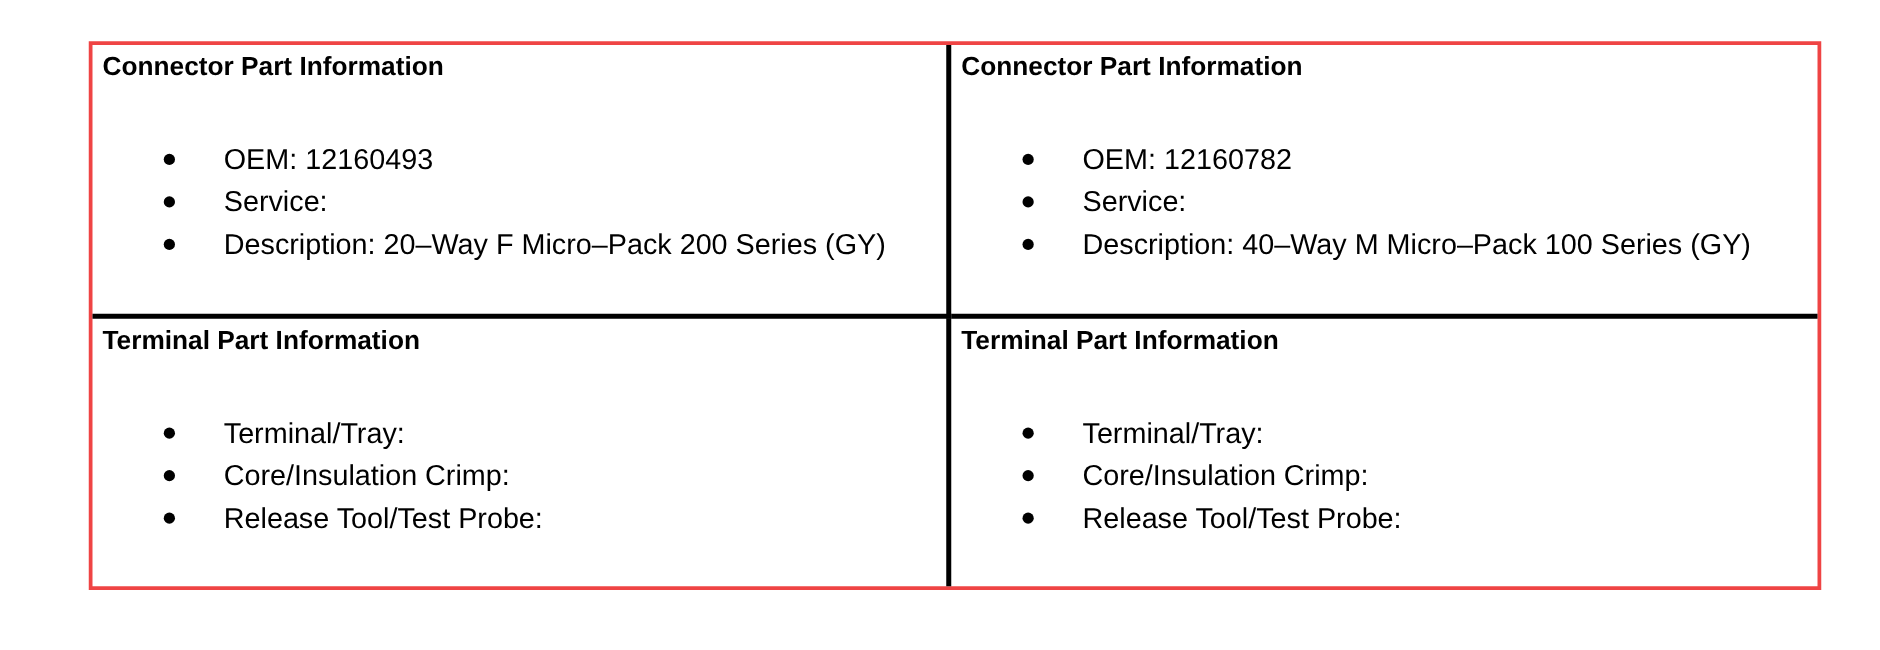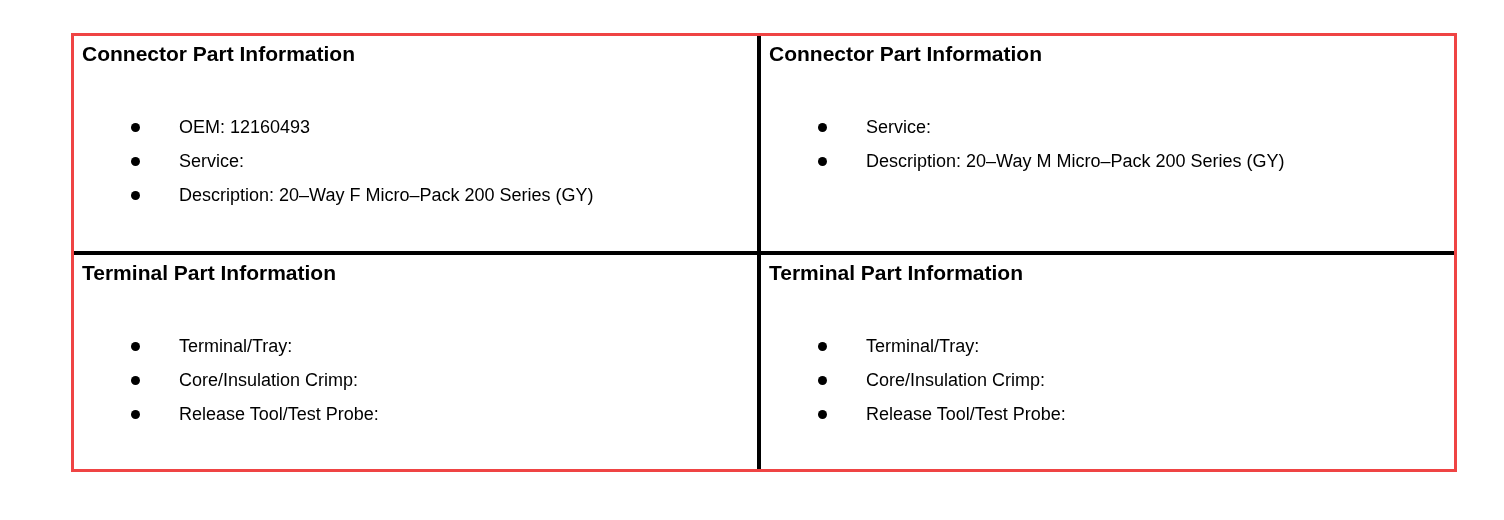--- a/index.html
+++ b/index.html
@@ -46,21 +46,21 @@
     white-space: nowrap;
   }
   ul.bullets {
     list-style: none;
     margin: 45px 0 0 0;
     padding: 0;
   }
   ul.bullets li {
     position: relative;
     padding-left: 97px;
-    font-size: 18px;
+    font-size: 23px;
     line-height: 34px;
     white-space: nowrap;
   }
   ul.bullets li::before {
     content: "";
     position: absolute;
     left: 49px;
     top: 13px;
     width: 9px;
     height: 9px;
@@ -79,22 +79,23 @@
       <ul class="bullets">
           <li>OEM: 12160493</li>
           <li>Service:</li>
           <li>Description: 20–Way F Micro–Pack 200 Series (GY)</li>
         </ul>
     </div>
 
     <div class="cell row-top">
       <div class="cell-title">Connector Part Information</div>
       <ul class="bullets">
+          <li>OEM: 12160782</li>
           <li>Service:</li>
-          <li>Description: 20–Way M Micro–Pack 200 Series (GY)</li>
+          <li>Description: 40–Way M Micro–Pack 100 Series (GY)</li>
         </ul>
     </div>
 
     <div class="cell col-left">
       <div class="cell-title">Terminal Part Information</div>
       <ul class="bullets">
           <li>Terminal/Tray:</li>
           <li>Core/Insulation Crimp:</li>
           <li>Release Tool/Test Probe:</li>
         </ul>

